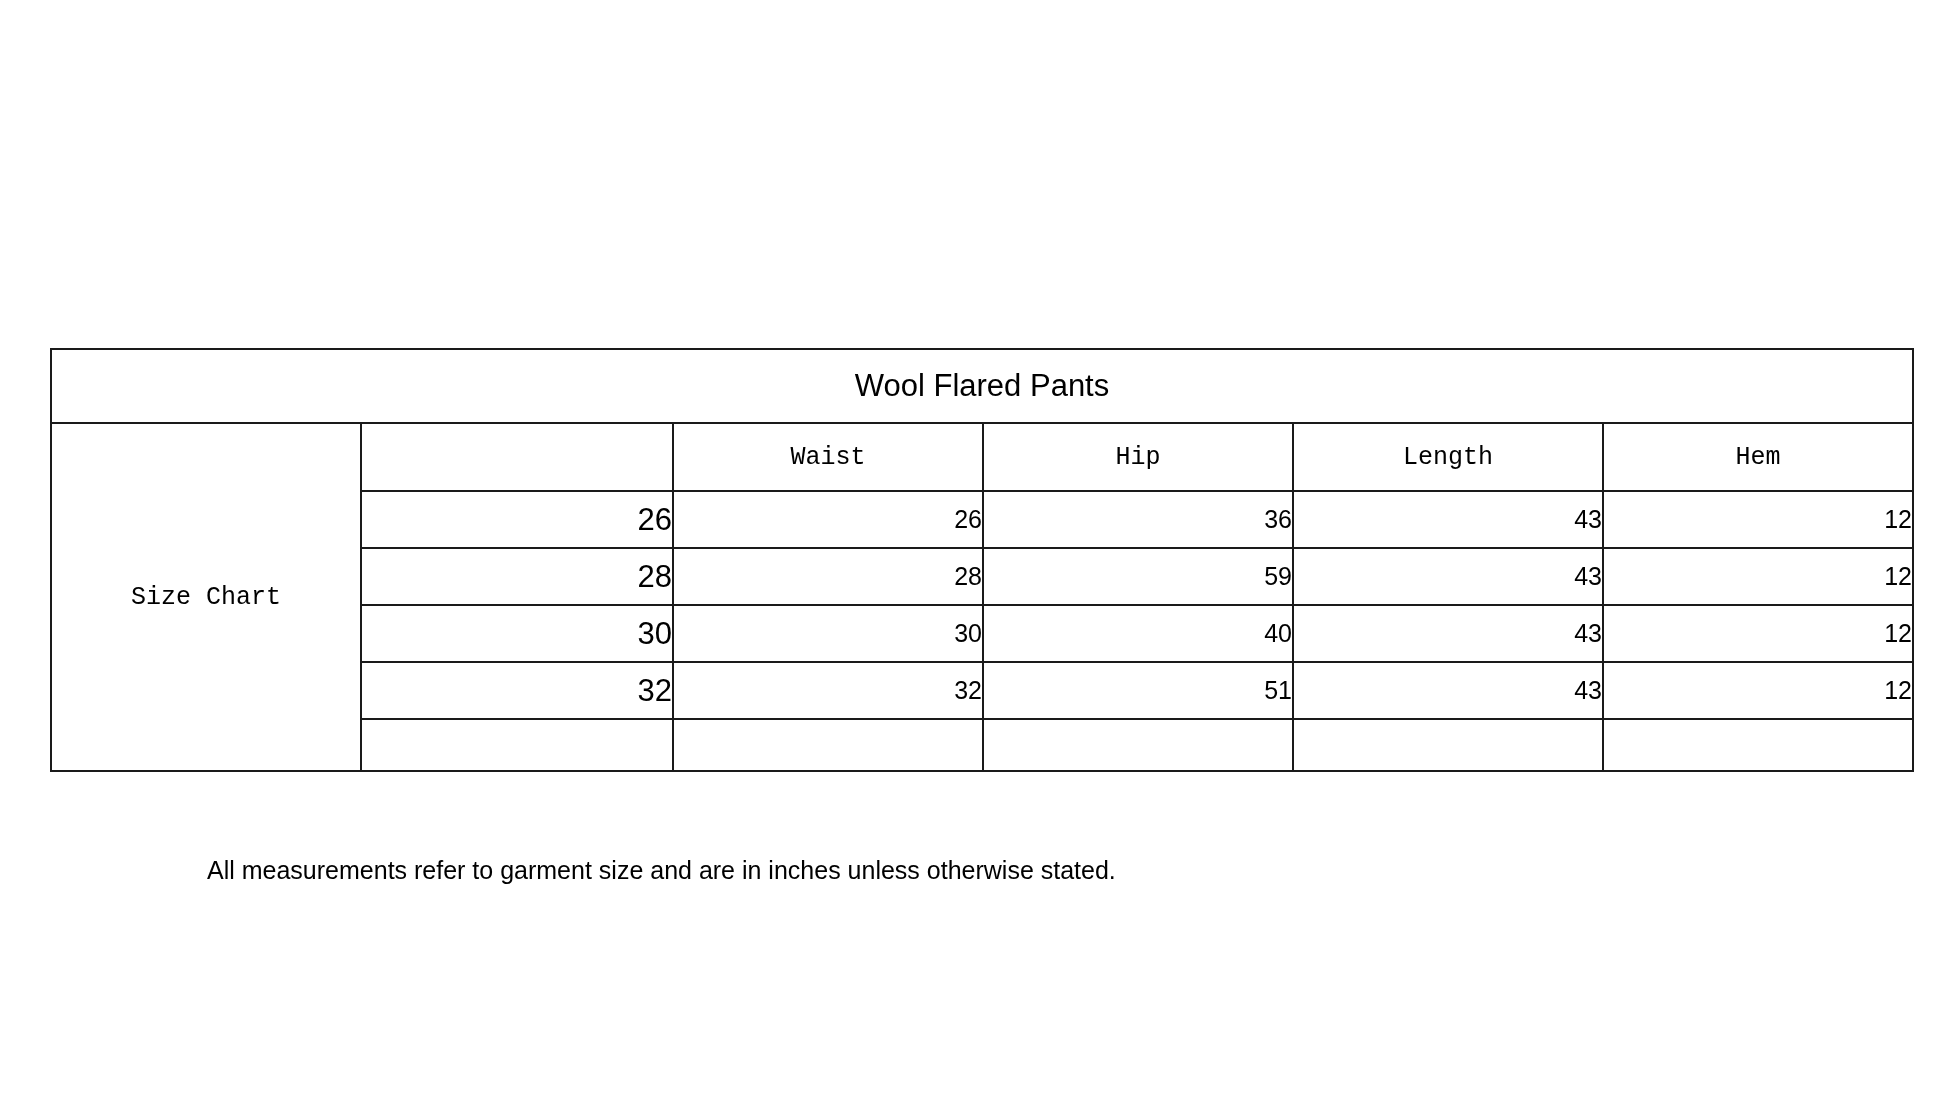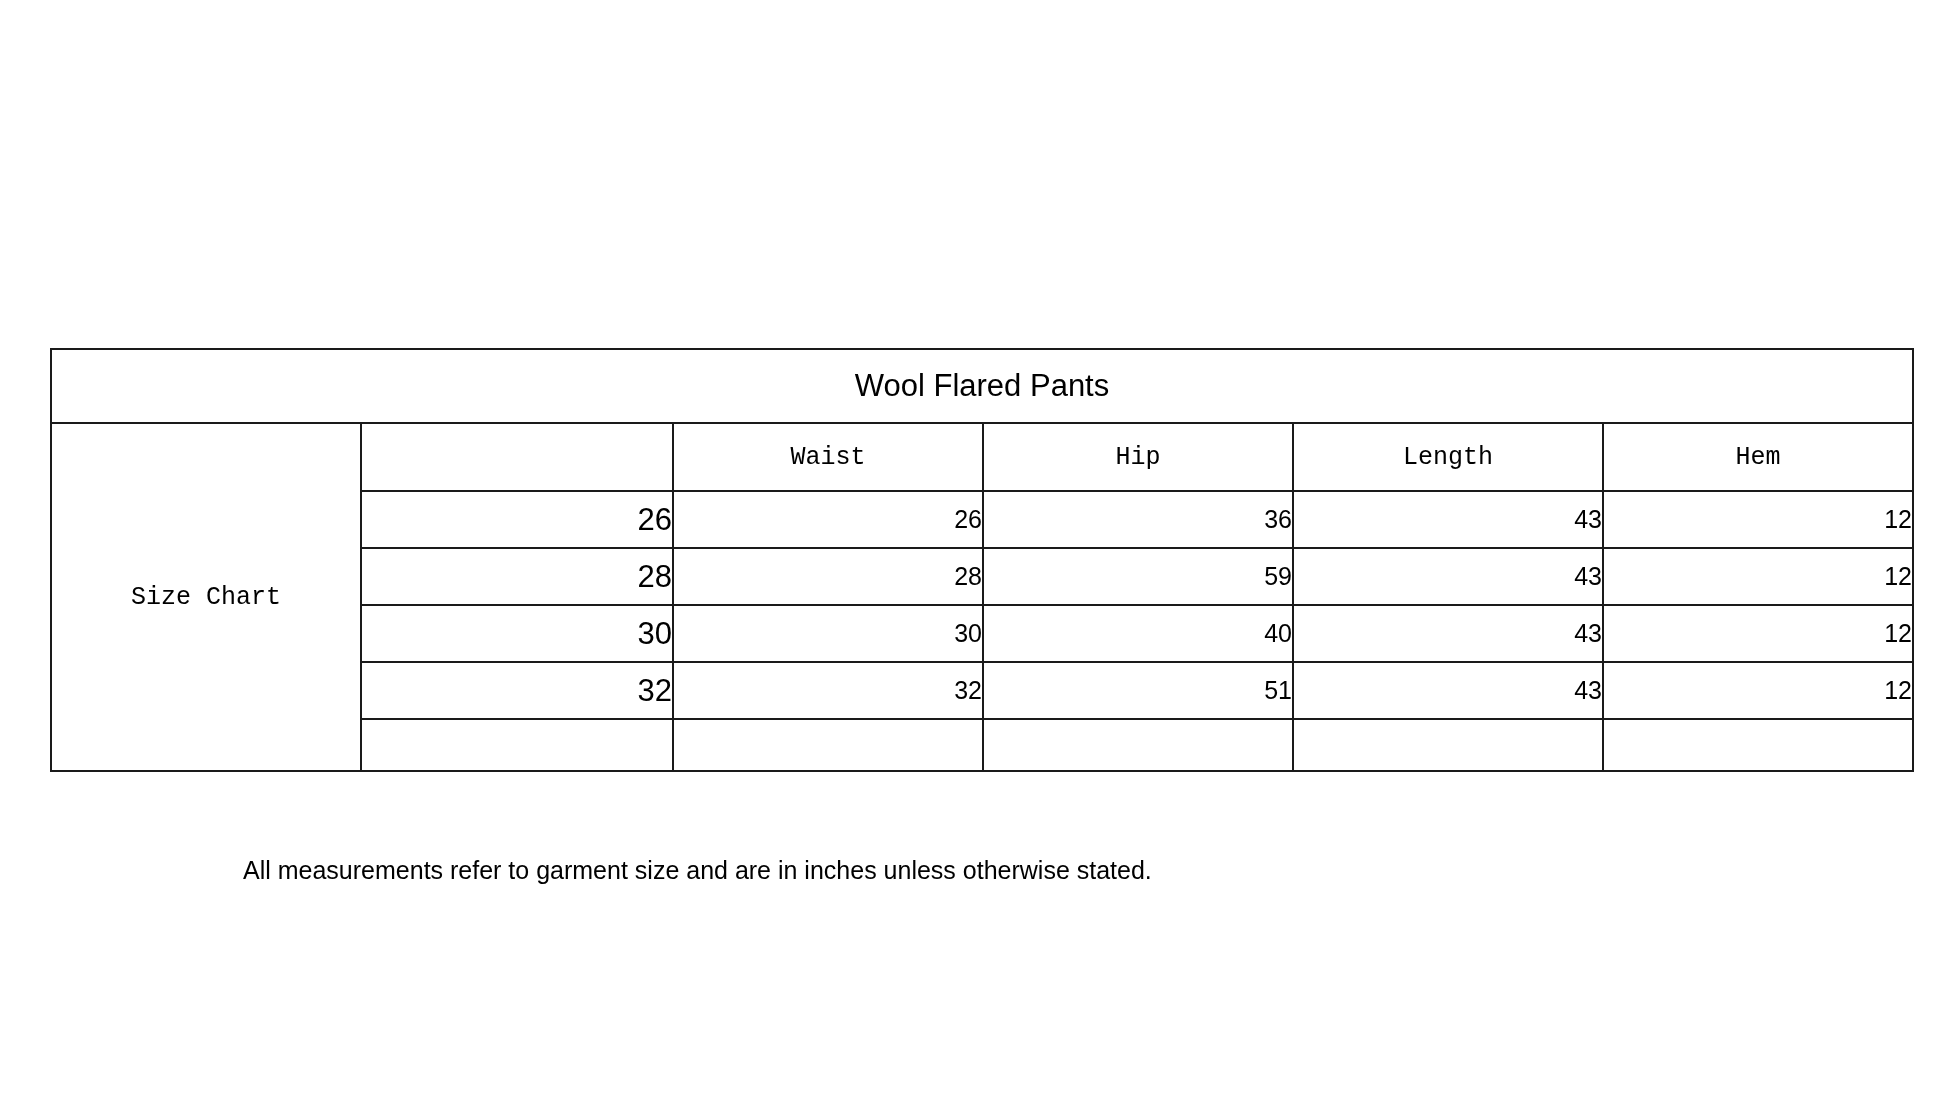--- a/index.html
+++ b/index.html
@@ -85,21 +85,20 @@
     position: absolute;
     left: 207px;
     top: 855px;
     width: 1400px;
   }
   .note-line {
     font-size: 25px;
     line-height: 1.2;
     margin-bottom: 39px;
     white-space: nowrap;
-    margin-left: 36px;
   }
 </style>
 </head>
 <body>
 
 <div class="page">
 
   <table class="size-table">
     <colgroup>
       <col class="label-col">

